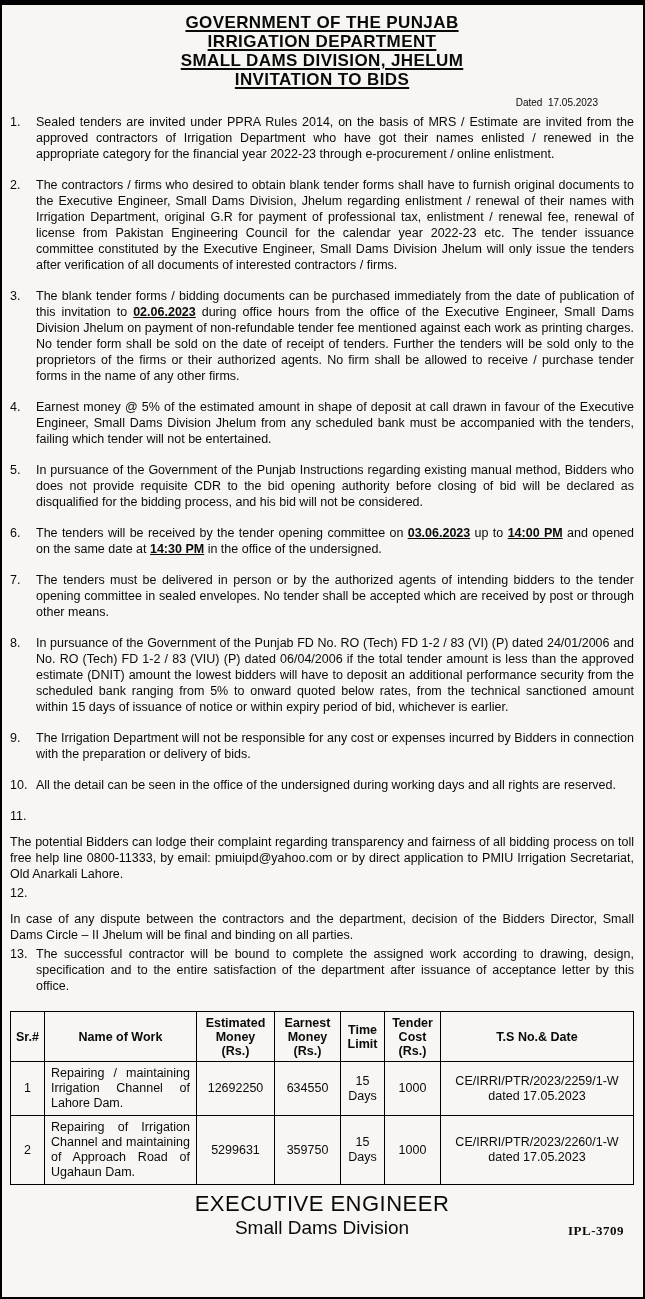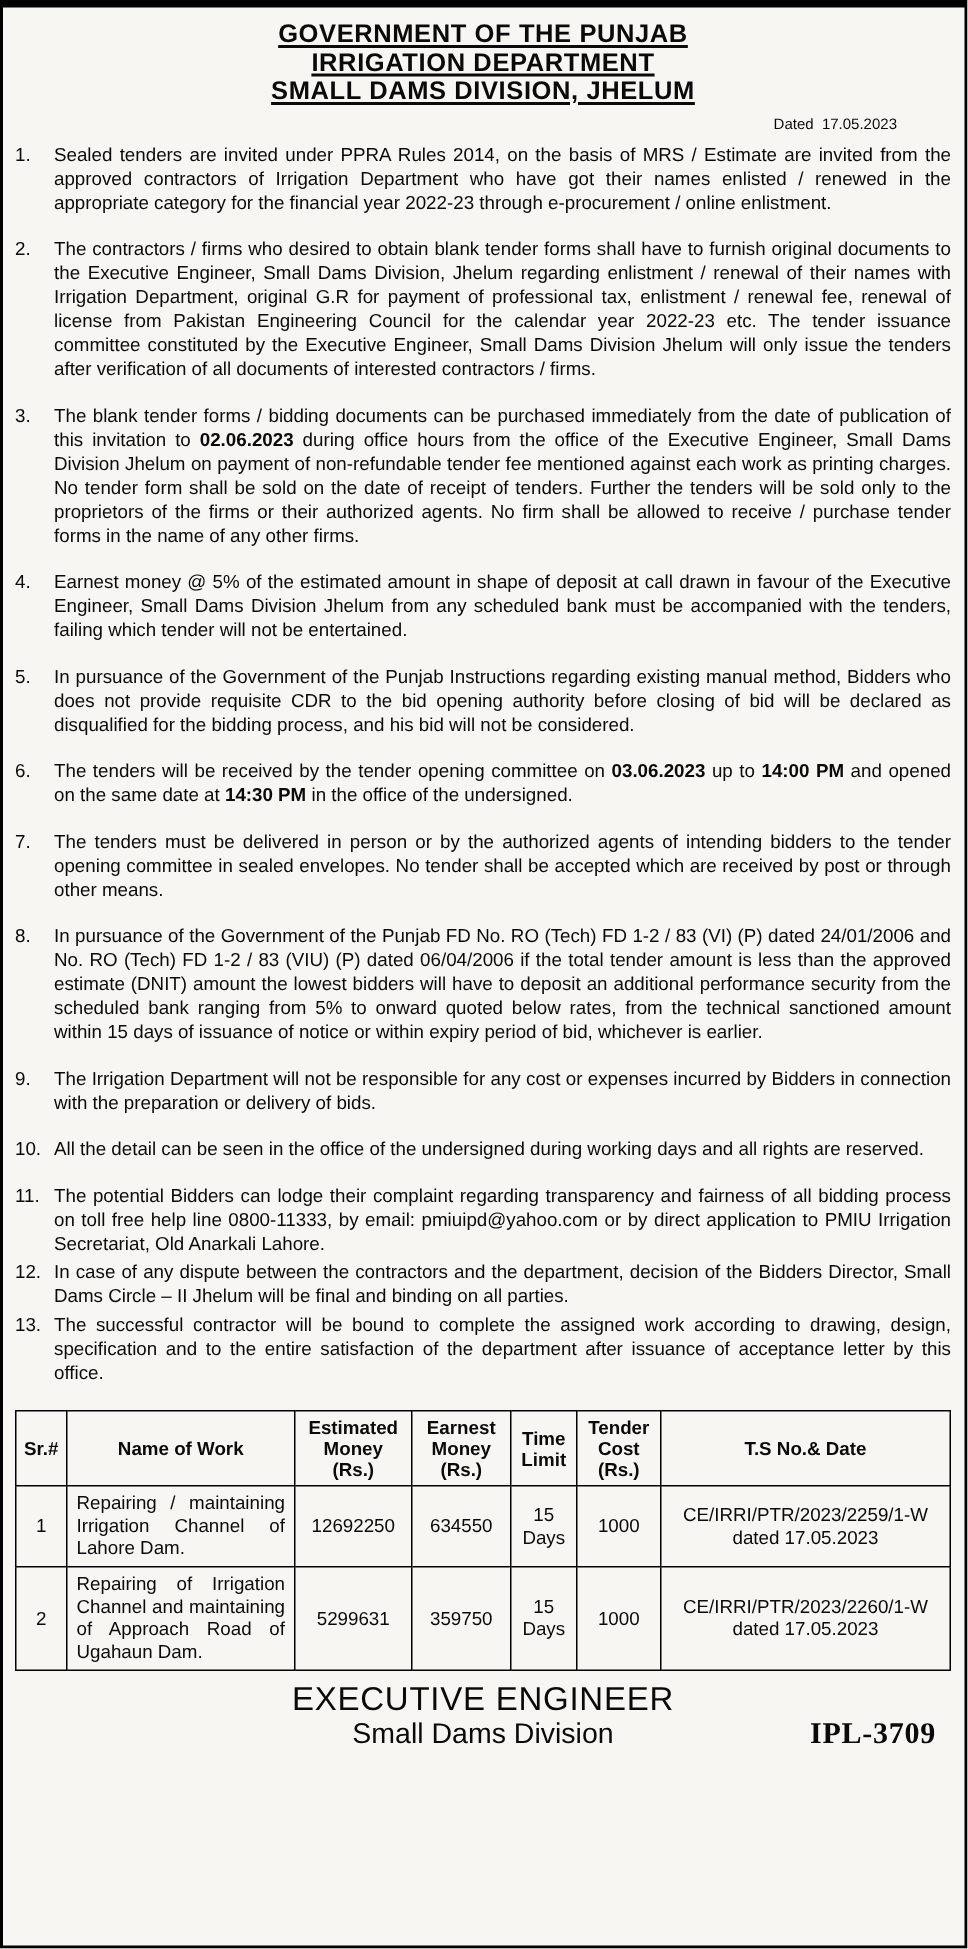--- a/index.html
+++ b/index.html
@@ -37,25 +37,25 @@
   }
   
   ol.clauses { list-style: none; flex: 0 0 auto; }
   ol.clauses li {
     display: flex;
     margin-bottom: 15px;
     font-size: 12.5px;
     line-height: 16px;
   }
   ol.clauses li:nth-child(11),
-  ol.clauses li:nth-child(12) { margin-bottom: 3px; }
+  ol.clauses li:nth-child(12) { margin-bottom: 3px; flex-direction: column; }
   ol.clauses li:last-child { }
   ol.clauses .num { flex: 0 0 26px; }
   ol.clauses .txt { flex: 1 1 auto; text-align: justify; }
-  .u { font-weight: bold; }
+  .u { font-weight: bold; text-decoration: underline; }
   
   table.works {
     width: 100%;
     border-collapse: collapse;
     font-size: 12.5px;
     margin-top: 2px;
   }
   table.works th, table.works td {
     border: 1.5px solid #000;
     padding: 3px 4px;
@@ -79,33 +79,34 @@
   
   .footer { text-align: center; position: relative; padding: 6px 0 4px 0; }
   .footer .f-title { font-size: 22px; font-weight: normal; letter-spacing: 0.5px; line-height: 26px; }
   .footer .f-line { font-size: 19px; line-height: 22px; }
   .footer .f-code {
     position: absolute;
     right: 10px;
     bottom: 4px;
     font-family: "Liberation Serif", "DejaVu Serif", serif;
     font-weight: bold;
-    font-size: 20px;
+    font-size: 13px;
     letter-spacing: 0.5px;
   }
 </style>
 </head>
 <body>
 
 <div class="page">
 
   <div class="masthead">
     <div class="hline">GOVERNMENT OF THE PUNJAB</div>
     <div class="hline">IRRIGATION DEPARTMENT</div>
     <div class="hline">SMALL DAMS DIVISION, JHELUM</div>
+    <div class="hline">INVITATION TO BIDS</div>
   </div>
 
   <div class="dated">Dated  17.05.2023</div>
 
   <ol class="clauses" id="clauses-list">
       <li>
         <span class="num">1.</span>
         <div class="txt">Sealed tenders are invited under PPRA Rules 2014, on the basis of MRS / Estimate are invited from the approved contractors of Irrigation Department who have got their names enlisted / renewed in the appropriate category for the financial year 2022-23 through e-procurement / online enlistment.</div>
       </li>
       <li>

